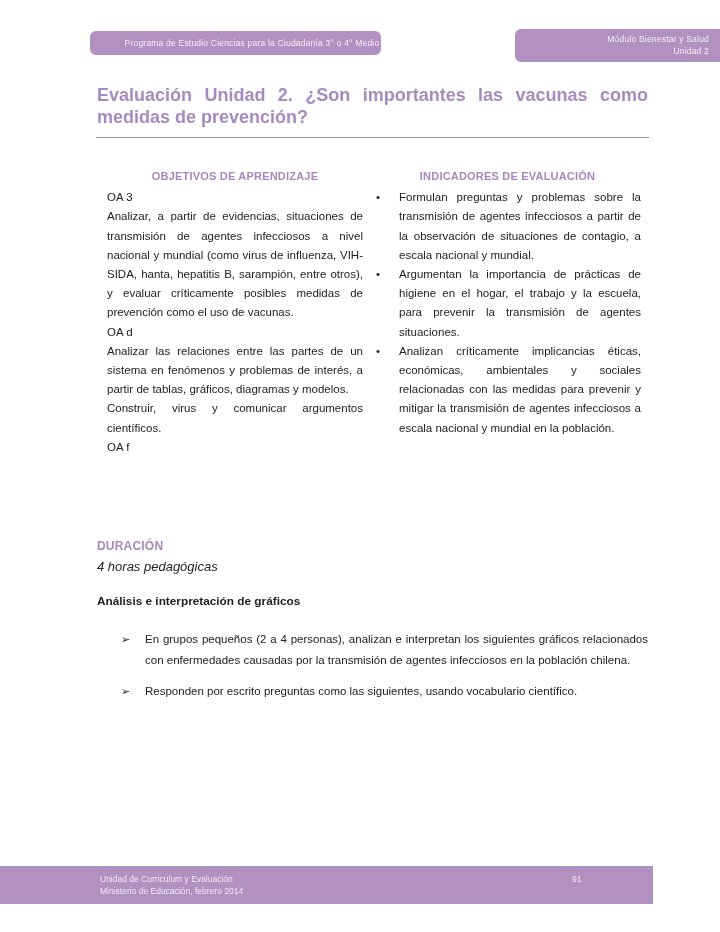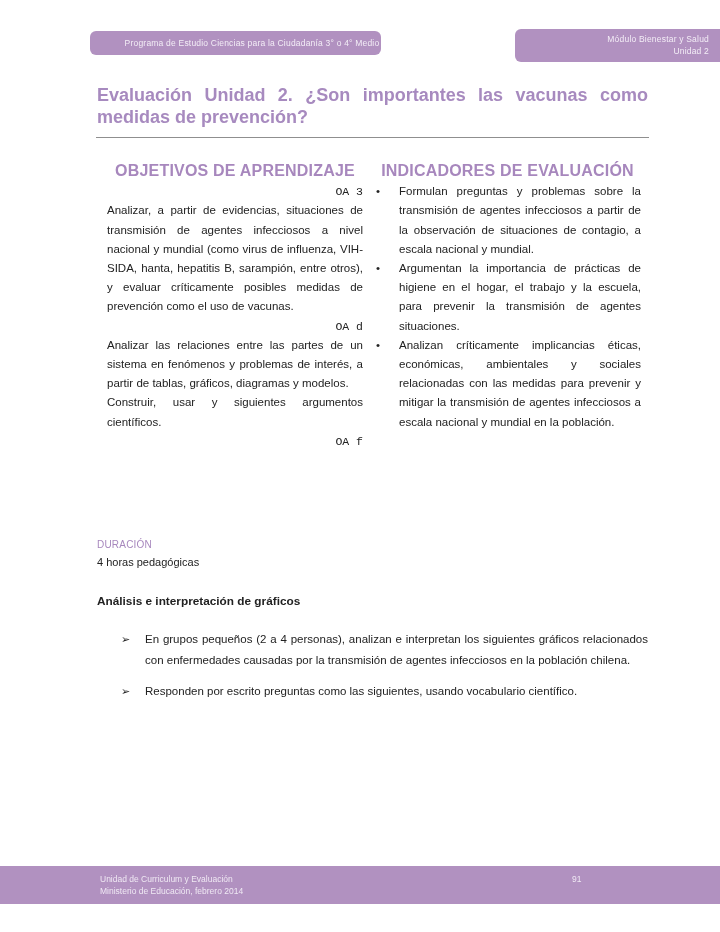--- a/index.html
+++ b/index.html
@@ -56,52 +56,54 @@
     position: absolute;
     left: 107px; top: 161px; width: 534px;
     display: flex;
     gap: 11px;
     font-size: 11.5px;
     line-height: 19.2px;
   }
   .col-left  { width: 256px; }
   .col-right { width: 267px; }
   .col-heading {
-    font-size: 16px;
+    font-size: 11px;
     font-weight: bold;
     color: #a787bd;
     text-align: center;
     letter-spacing: 0.2px;
     margin-bottom: 2px;
-  }
-  .oa-code { text-align: right; font-family: Liberation Mono, monospace; }
+    margin-top: 6px;
+  }
+  .oa-code { text-align: left; }
   .para { text-align: justify; }
   .bullet-list { list-style: none; }
   .bullet-item {
     position: relative;
     padding-left: 25px;
     text-align: justify;
   }
   .bullet-item .dot {
     position: absolute;
     left: 2px; top: 0;
   }
 
   
   .duration { position: absolute; left: 97px; top: 539px; }
   .duration-heading {
-    font-size: 10px;
-    font-weight: normal;
+    font-size: 12px;
+    font-weight: bold;
     color: #a787bd;
     letter-spacing: 0.2px;
   }
   .duration-value {
     margin-top: 6px;
-    font-size: 11px;
+    font-size: 13px;
     color: #222222;
+    font-style: italic;
   }
 
   
   .activity { position: absolute; left: 97px; top: 594px; width: 551px; }
   .activity-heading {
     font-size: 11.8px;
     font-weight: bold;
     color: #222222;
   }
   .arrow-list { list-style: none; margin-top: 21px; }
@@ -115,21 +117,21 @@
   }
   .arrow-item .arrow {
     position: absolute;
     left: 24px; top: 0;
     font-size: 11px;
   }
 
   
   .footer-bar {
     position: absolute;
-    left: 0; top: 866px; width: 720px; height: 38px;
+    left: 0; top: 866px; width: 653px; height: 38px;
     background: #b191c0;
     color: #efe8f3;
     font-size: 8.5px;
     line-height: 12px;
   }
   .footer-left {
     position: absolute;
     left: 100px; top: 7px;
   }
   .footer-page {
@@ -154,21 +156,21 @@
   <div class="title-rule"></div>
 
   <section class="columns">
 
     <div class="col-left">
       <h2 class="col-heading">OBJETIVOS DE APRENDIZAJE</h2>
       <p class="oa-code">OA 3</p>
       <p class="para">Analizar, a partir de evidencias, situaciones de transmisión de agentes infecciosos a nivel nacional y mundial (como virus de influenza, VIH-SIDA, hanta, hepatitis B, sarampión, entre otros), y evaluar críticamente posibles medidas de prevención como el uso de vacunas.</p>
       <p class="oa-code">OA d</p>
       <p class="para">Analizar las relaciones entre las partes de un sistema en fenómenos y problemas de interés, a partir de tablas, gráficos, diagramas y modelos.</p>
-      <p class="para">Construir, usar y siguientes argumentos científicos.</p>
+      <p class="para">Construir, virus y comunicar argumentos científicos.</p>
       <p class="oa-code">OA f</p>
     </div>
 
     <div class="col-right">
       <h2 class="col-heading">INDICADORES DE EVALUACIÓN</h2>
       <ul class="bullet-list">
         <li class="bullet-item">
           <span class="dot">•</span>
           <span>Formulan preguntas y problemas sobre la transmisión de agentes infecciosos a partir de la observación de situaciones de contagio, a escala nacional y mundial.</span>
         </li>

